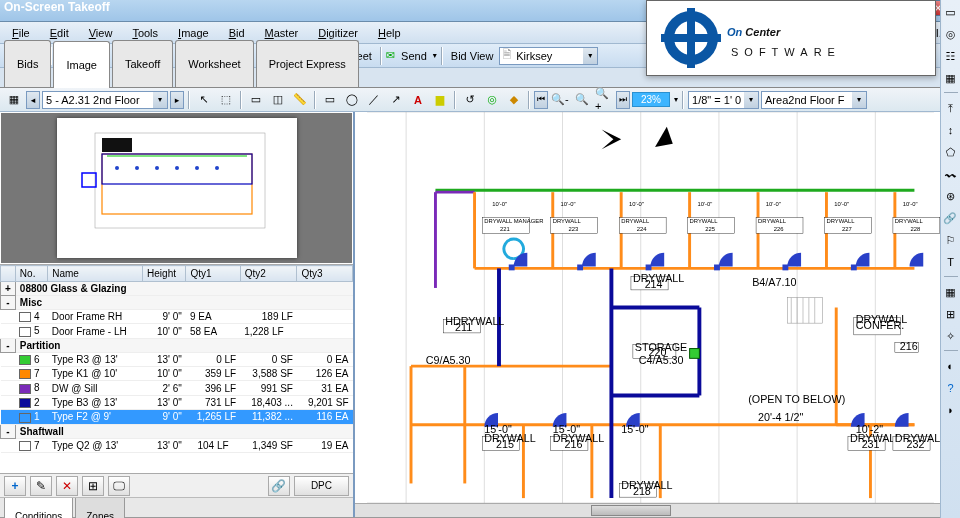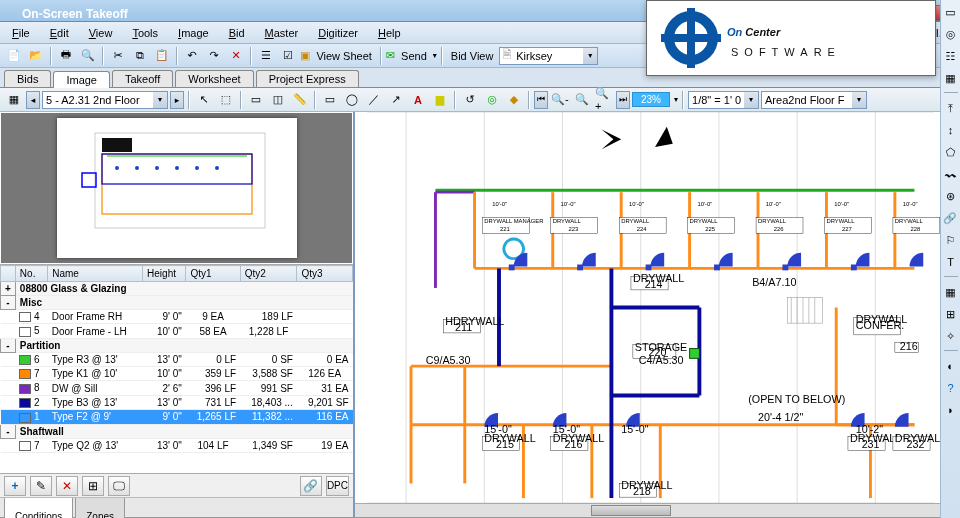--- a/index.html
+++ b/index.html
@@ -1,51 +1,51 @@
 <!DOCTYPE html>
 <html><head>
 <meta charset="utf-8">
 <style>
 * { box-sizing: border-box; margin: 0; padding: 0; font-family: Tahoma, "Segoe UI", sans-serif; font-size: 11px; }
 body { background: #fff; width: 960px; height: 518px; overflow: hidden; position: relative; }
-.titlebar { height: 22px; background: linear-gradient(#b8d6f0,#9fc5e8); display: flex; align-items: flex-end; padding: 0 18px; border-bottom: 1px solid #6a8cab; }
+.titlebar { height: 22px; background: linear-gradient(#b8d6f0,#9fc5e8); display: flex; align-items: flex-start; padding: 0 0; border-bottom: 1px solid #6a8cab; }
 .titlebar .title { color: #fff; font-weight: bold; font-size: 12px; flex: 1; padding-left: 4px; }
 .winbtn { width: 28px; height: 16px; margin-left: 2px; display: flex; align-items: center; justify-content: center; border: 1px solid #5a7ca0; background: linear-gradient(#dce8f5,#b4cce4); color:#3a5a80;}
 .winbtn.close { background: linear-gradient(#e88,#c33); color:#fff; width: 44px; }
 .menubar { height: 22px; background: linear-gradient(#e8f0f8,#d0e0f0); display: flex; align-items: center; padding: 0 2px; border-bottom: 1px solid #a0b8d0; }
 .menubar span { padding: 2px 10px; cursor: default; text-decoration: underline; text-decoration-color: transparent; }
 .menubar span:first-letter { text-decoration: underline; }
 .menubar .spacer { flex: 1; }
 .toolbar1 { height: 24px; background: linear-gradient(#e0ecf8,#c8dcf0); display: flex; align-items: center; padding: 0 4px; gap: 2px; border-bottom: 1px solid #a0b8d0; }
 .tbtn { width: 20px; height: 20px; display: flex; align-items: center; justify-content: center; border: 1px solid transparent; }
 .sep { width: 2px; height: 18px; border-left: 1px solid #9ab; border-right: 1px solid #fff; margin: 0 2px; }
 .tlabel { padding: 0 4px; }
 .tabstrip { height: 20px; background: #d8e4f0; display: flex; align-items: flex-end; padding-left: 4px; border-bottom: 1px solid #888; }
-.tab { padding: 2px 12px; border: 1px solid #888; border-bottom: none; background: #e8e8e8; margin-right: 2px; border-radius: 3px 3px 0 0; cursor: default; }
+.tab { padding: 17px 12px; border: 1px solid #888; border-bottom: none; background: #e8e8e8; margin-right: 2px; border-radius: 3px 3px 0 0; cursor: default; }
 .tab.active { background: #fff; position: relative; top: 1px; }
 .toolbar2 { height: 24px; background: linear-gradient(#f0f4f8,#dce8f0); display: flex; align-items: center; padding: 0 4px; gap: 2px; border-bottom: 1px solid #a0b8d0; }
 .combo { display: inline-flex; align-items: center; border: 1px solid #7a9ac0; background: #fff; height: 18px; }
 .combo input { border: 0; height: 16px; font-size: 11px; padding: 0 3px; }
 .combo .arrow { width: 14px; height: 16px; background: linear-gradient(#e0e8f0,#c0d0e0); display: flex; align-items: center; justify-content: center; font-size: 8px; }
 .nav-arrow { width: 14px; height: 18px; border: 1px solid #7a9ac0; background: linear-gradient(#e0e8f0,#c0d0e0); display: flex; align-items: center; justify-content: center; font-size: 9px; }
 .zoom-badge { padding: 1px 8px; background: #3db5ff; color: #fff; border: 1px solid #2a90d0; font-size: 10px; }
 .main { display: flex; height: 405px; }
 .leftpanel { width: 355px; border-right: 2px solid #7a9ac0; display: flex; flex-direction: column; background: #fff; }
 .thumb { height: 150px; background: #777; display: flex; align-items: center; justify-content: center; margin: 1px; position: relative; }
 .thumbpage { width: 240px; height: 140px; background: #fff; position: relative; box-shadow: 0 0 4px #333; }
 .grid-area { flex: 1; overflow: auto; border-top: 1px solid #aaa; }
 table.cgrid { width: 100%; border-collapse: collapse; }
 table.cgrid th { background: linear-gradient(#f0f4f8,#d8e4f0); border: 1px solid #b0c0d0; padding: 2px 4px; font-weight: normal; text-align: left; font-size: 10px; }
 table.cgrid td { padding: 1px 4px; border-bottom: 1px solid #eee; font-size: 10px; white-space: nowrap; }
 table.cgrid tr.group td { font-weight: bold; background: #f6f6f6; }
 table.cgrid tr.selected td { background: #3399ff; color: #fff; }
 .swatch { display: inline-block; width: 12px; height: 10px; border: 1px solid #666; vertical-align: middle; }
 .bottombar { height: 24px; border-top: 1px solid #aaa; display: flex; align-items: center; padding: 0 4px; gap: 4px; background: #f0f0f0; }
 .bottombar .btn { width: 22px; height: 20px; border: 1px solid #aaa; background: linear-gradient(#fff,#e0e0e0); display: flex; align-items: center; justify-content: center; font-size: 12px; }
-.btn.dpc { width: auto; padding: 0 0; font-size: 10px; }
+.btn.dpc { width: auto; padding: 0 16px; font-size: 10px; }
 .bottomtabs { height: 20px; display: flex; align-items: flex-start; padding-left: 4px; background: #e8e8e8; border-top: 1px solid #bbb;}
 .btab { padding: 13px 10px; border: 1px solid #999; border-top: none; background: #ddd; border-radius: 0 0 3px 3px; margin-right: 2px; font-size: 10px; }
 .btab.active { background: #fff; }
 .canvas { flex: 1; position: relative; overflow: hidden; background: #fff; }
 .plan { position: absolute; left: 0; top: 0; right: 14px; bottom: 14px; background: #fff; }
 .rightstrip { position: absolute; right: 0; top: 0; width: 20px; bottom: 0; background: linear-gradient(#e8f0f8,#d0e0f0); border-left: 1px solid #a0b8d0; display: flex; flex-direction: column; align-items: center; padding-top: 4px; gap: 6px; }
 .rightstrip .tbtn { width: 16px; height: 16px; }
 .statusbar { height: 21px; background: linear-gradient(#e0e4e8,#c8d0d8); border-top: 1px solid #999; display: flex; align-items: center; font-size: 11px; }
 .statusbar div { padding: 0 16px; border-right: 1px solid #aab; }
 .logo-overlay { position: absolute; top: 0; right: 24px; width: 290px; height: 76px; background: #fff; border: 1px solid #666; box-shadow: 0 2px 6px rgba(0,0,0,.3); display: flex; align-items: center; justify-content: center; z-index: 50; }
@@ -212,31 +212,31 @@
             </tr>
             <tr class="group">
               <td style="width:14px;text-align:center;border:1px solid #999">-</td>
               <td colspan="6">Misc</td>
             </tr>
             <tr>
               <td></td>
               <td><span class="swatch" style="background:#ffffff"></span> 4</td>
               <td>Door Frame RH</td>
               <td style="text-align:right">9' 0"</td>
-              <td style="text-align:center">9 EA</td>
+              <td style="text-align:left">9 EA</td>
               <td style="text-align:right">189 LF</td>
               <td style="text-align:right"></td>
             </tr>
             <tr>
               <td></td>
               <td><span class="swatch" style="background:#ffffff"></span> 5</td>
               <td>Door Frame - LH</td>
               <td style="text-align:right">10' 0"</td>
-              <td style="text-align:center">58 EA</td>
-              <td style="text-align:center">1,228 LF</td>
+              <td style="text-align:left">58 EA</td>
+              <td style="text-align:left">1,228 LF</td>
               <td style="text-align:right"></td>
             </tr>
             <tr class="group">
               <td style="width:14px;text-align:center;border:1px solid #999">-</td>
               <td colspan="6">Partition</td>
             </tr>
             <tr>
               <td></td>
               <td><span class="swatch" style="background:#33cc33"></span> 6</td>
               <td>Type R3 @ 13'</td>
@@ -245,21 +245,21 @@
               <td style="text-align:right">0 SF</td>
               <td style="text-align:right">0 EA</td>
             </tr>
             <tr>
               <td></td>
               <td><span class="swatch" style="background:#ff8800"></span> 7</td>
               <td>Type K1 @ 10'</td>
               <td style="text-align:right">10' 0"</td>
               <td style="text-align:right">359 LF</td>
               <td style="text-align:right">3,588 SF</td>
-              <td style="text-align:center">126 EA</td>
+              <td style="text-align:right">126 EA</td>
             </tr>
             <tr>
               <td></td>
               <td><span class="swatch" style="background:#7a2ab8"></span> 8</td>
               <td>DW @ Sill</td>
               <td style="text-align:right">2' 6"</td>
               <td style="text-align:right">396 LF</td>
               <td style="text-align:right">991 SF</td>
               <td style="text-align:right">31 EA</td>
             </tr>

